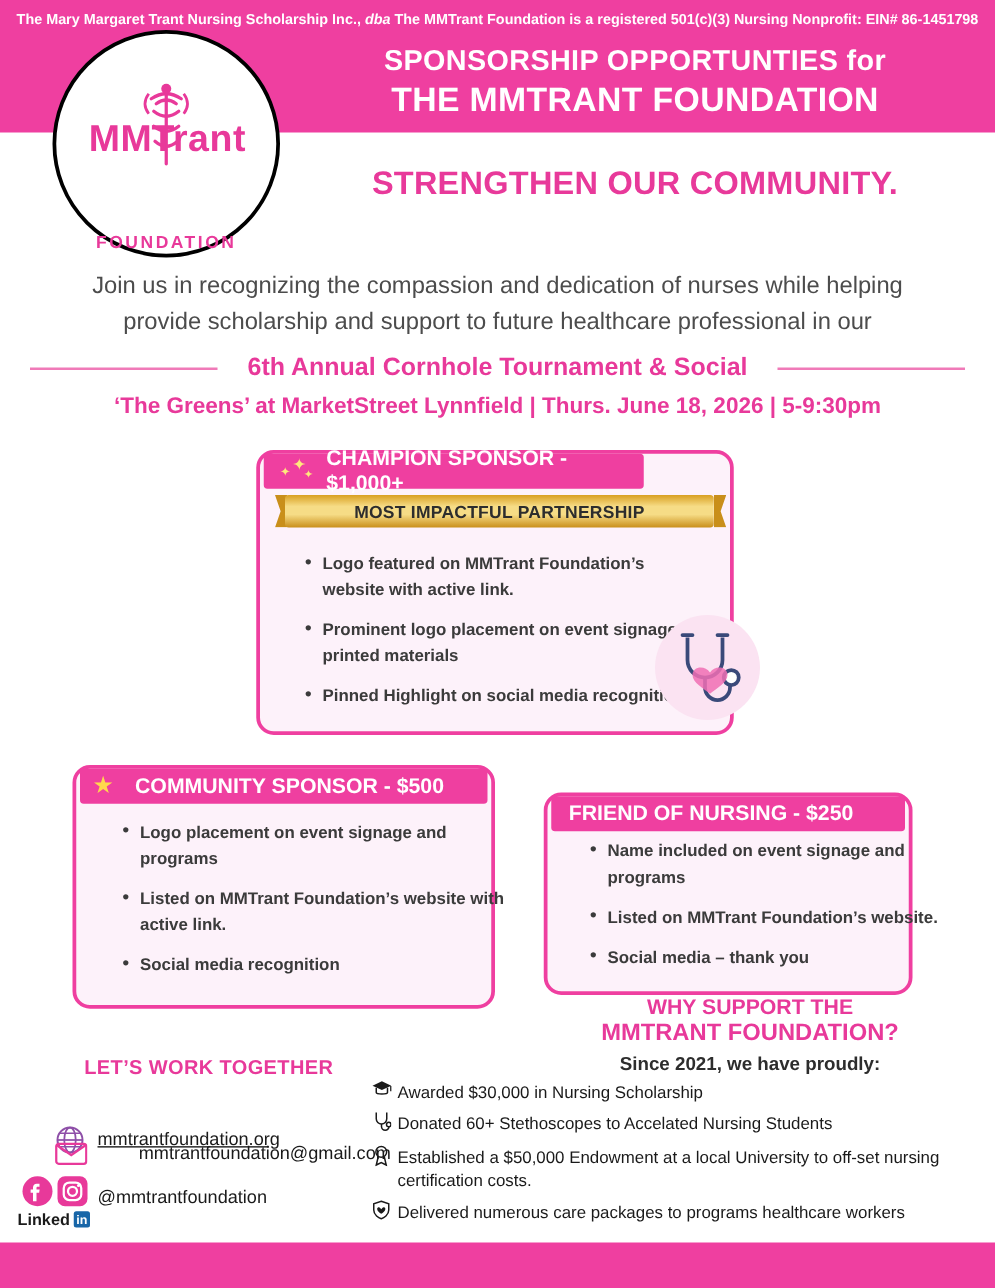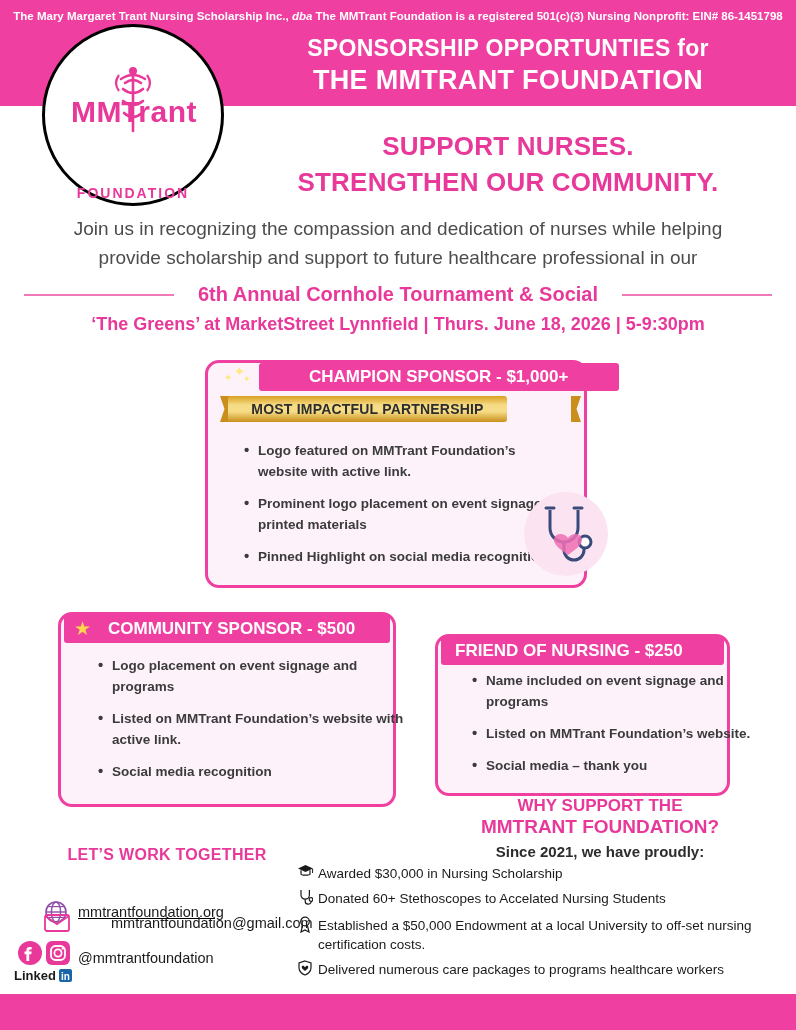--- a/index.html
+++ b/index.html
@@ -210,29 +210,28 @@
   
   #champion-card {
     left: 205px;
     top: 360px;
     width: 382px;
     height: 228px;
   }
   #champion-header {
     left: 211px;
     top: 363px;
-    width: 360px;
+    width: 304px;
     height: 28px;
-    margin-left: 48px;
   }
   .champion-banner {
     position: absolute;
     left: 228px;
     top: 396px;
-    width: 279px;
+    width: 343px;
     height: 26px;
     background: linear-gradient(180deg, #d9a021 0%, #f6dc86 35%, #f6dc86 60%, #c98f1a 100%);
     border-radius: 3px;
     display: flex;
     align-items: center;
     justify-content: center;
     color: #2d2d2d;
     font-size: 14px;
     font-weight: bold;
     letter-spacing: 0.2px;
@@ -460,21 +459,20 @@
         <path d="M8 10 Q2 18 8 26" stroke="#e8399a" stroke-width="2.2" fill="none"></path>
         <path d="M36 10 Q42 18 36 26" stroke="#e8399a" stroke-width="2.2" fill="none"></path>
       </svg>
       <div class="logo-mm">MM</div>
       <div class="logo-trant">Trant</div>
       <div class="logo-foundation">FOUNDATION</div>
     </div>
   </div>
 
   <div class="tagline">
-    <div>SUPPORT NURSES.</div>
     <div>STRENGTHEN OUR COMMUNITY.</div>
   </div>
 
   <div class="intro">Join us in recognizing the compassion and dedication of nurses while helping provide scholarship and support to future healthcare professional in our</div>
 
   <div class="event-block">
     <div class="event-title-row">
       <div class="rule"></div>
       <div class="event-title">6th Annual Cornhole Tournament &amp; Social</div>
       <div class="rule"></div>

